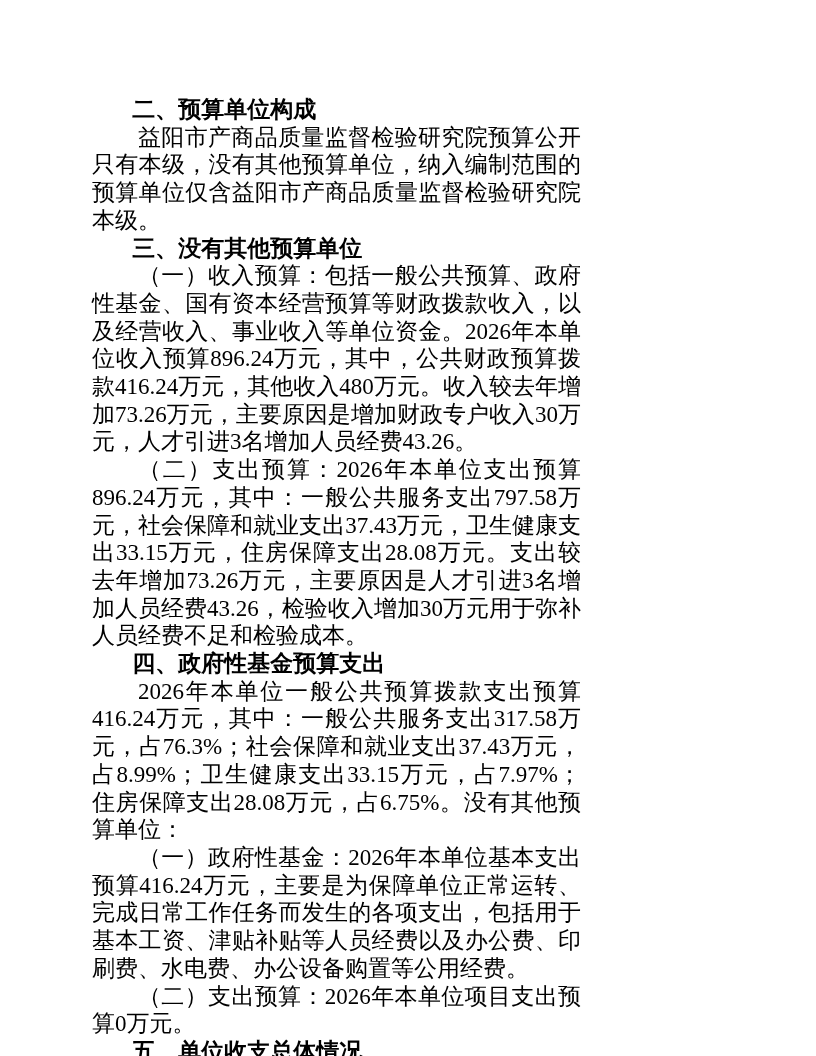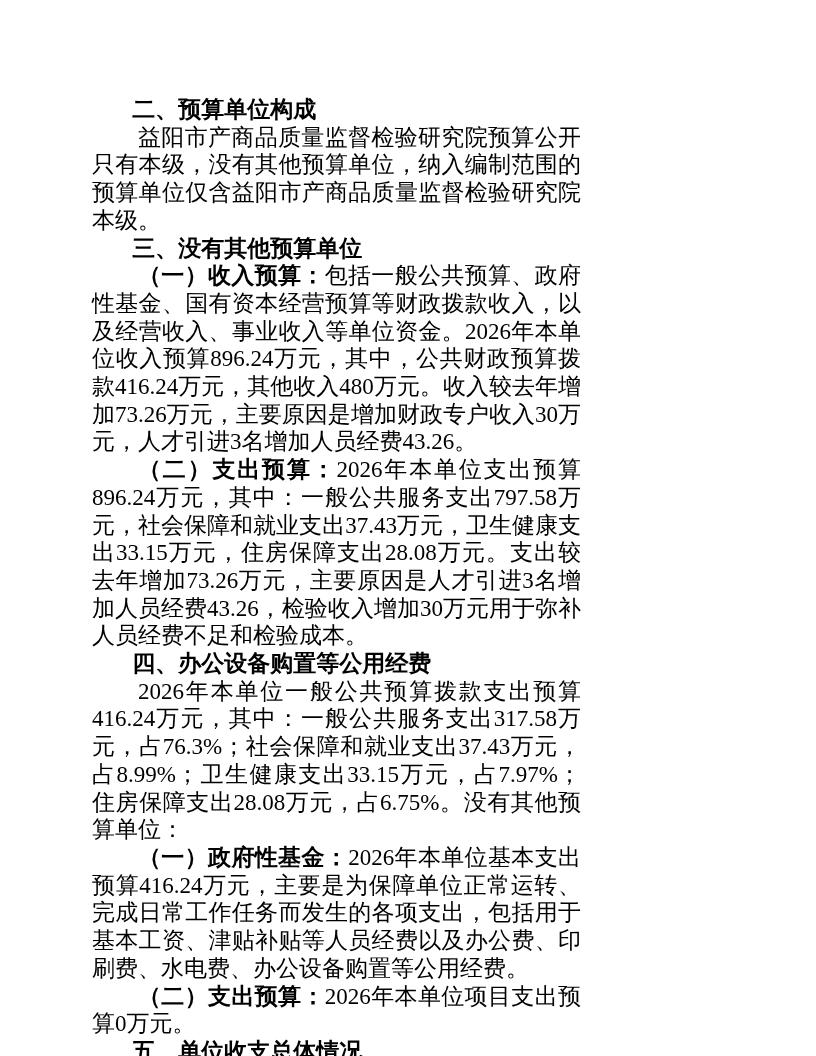--- a/index.html
+++ b/index.html
@@ -30,40 +30,40 @@
     padding: 0;
     text-indent: 2em;
   }
   p.heading {
     font-weight: 700;
     font-family: "Liberation Sans", "DejaVu Sans", sans-serif;
     text-indent: 1.75em;
     text-align: left;
   }
   .lead {
-    font-weight: 700;
+    font-weight: 400;
     font-family: "Liberation Sans", "DejaVu Sans", sans-serif;
   }
 </style>
 </head>
 <body>
 
 <div class="page">
 
   <p class="heading">二、预算单位构成</p>
 
   <p class="para">益阳市产商品质量监督检验研究院预算公开只有本级，没有其他预算单位，纳入编制范围的预算单位仅含益阳市产商品质量监督检验研究院本级。</p>
 
   <p class="heading">三、没有其他预算单位</p>
 
   <p class="para"><span class="lead">（一）收入预算：</span><span>包括一般公共预算、政府性基金、国有资本经营预算等财政拨款收入，以及经营收入、事业收入等单位资金。2026年本单位收入预算896.24万元，其中，公共财政预算拨款416.24万元，其他收入480万元。收入较去年增加73.26万元，主要原因是增加财政专户收入30万元，人才引进3名增加人员经费43.26。</span></p>
 
   <p class="para"><span class="lead">（二）支出预算：</span><span>2026年本单位支出预算896.24万元，其中：一般公共服务支出797.58万元，社会保障和就业支出37.43万元，卫生健康支出33.15万元，住房保障支出28.08万元。支出较去年增加73.26万元，主要原因是人才引进3名增加人员经费43.26，检验收入增加30万元用于弥补人员经费不足和检验成本。</span></p>
 
-  <p class="heading">四、办公设备购置等公用经费</p>
+  <p class="heading">四、政府性基金预算支出</p>
 
   <p class="para">2026年本单位一般公共预算拨款支出预算416.24万元，其中：一般公共服务支出317.58万元，占76.3%；社会保障和就业支出37.43万元，占8.99%；卫生健康支出33.15万元，占7.97%；住房保障支出28.08万元，占6.75%。没有其他预算单位：</p>
 
   <p class="para"><span class="lead">（一）政府性基金：</span><span>2026年本单位基本支出预算416.24万元，主要是为保障单位正常运转、完成日常工作任务而发生的各项支出，包括用于基本工资、津贴补贴等人员经费以及办公费、印刷费、水电费、办公设备购置等公用经费。</span></p>
 
   <p class="para"><span class="lead">（二）支出预算：</span><span>2026年本单位项目支出预算0万元。</span></p>
 
   <p class="heading">五、单位收支总体情况</p>
 
   <p class="para">本单位无政府性基金安排的支出。</p>

